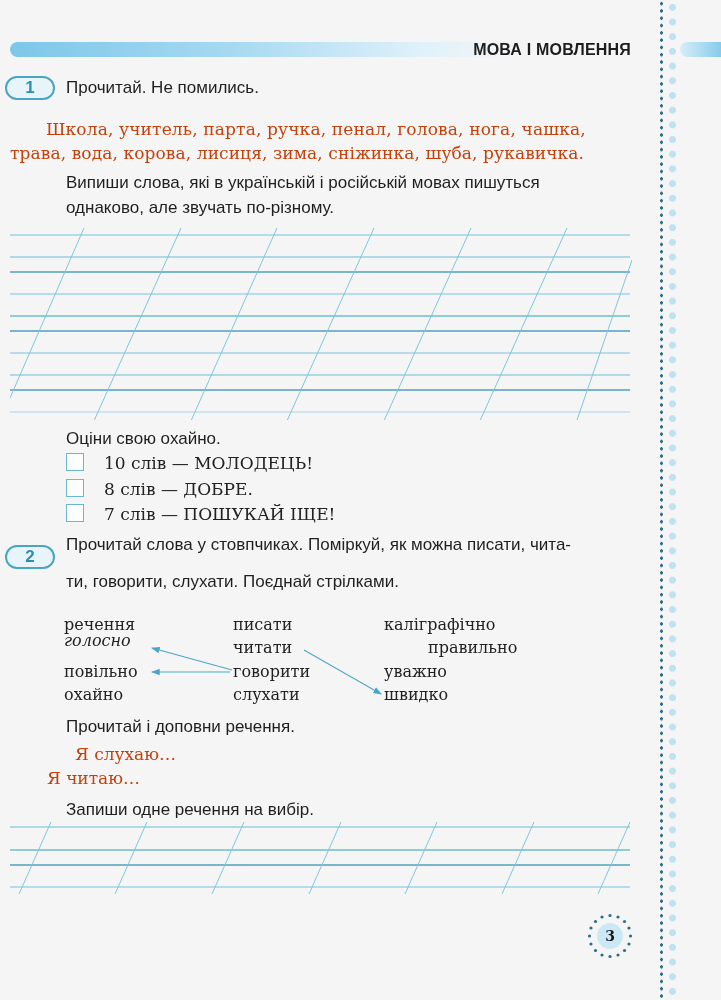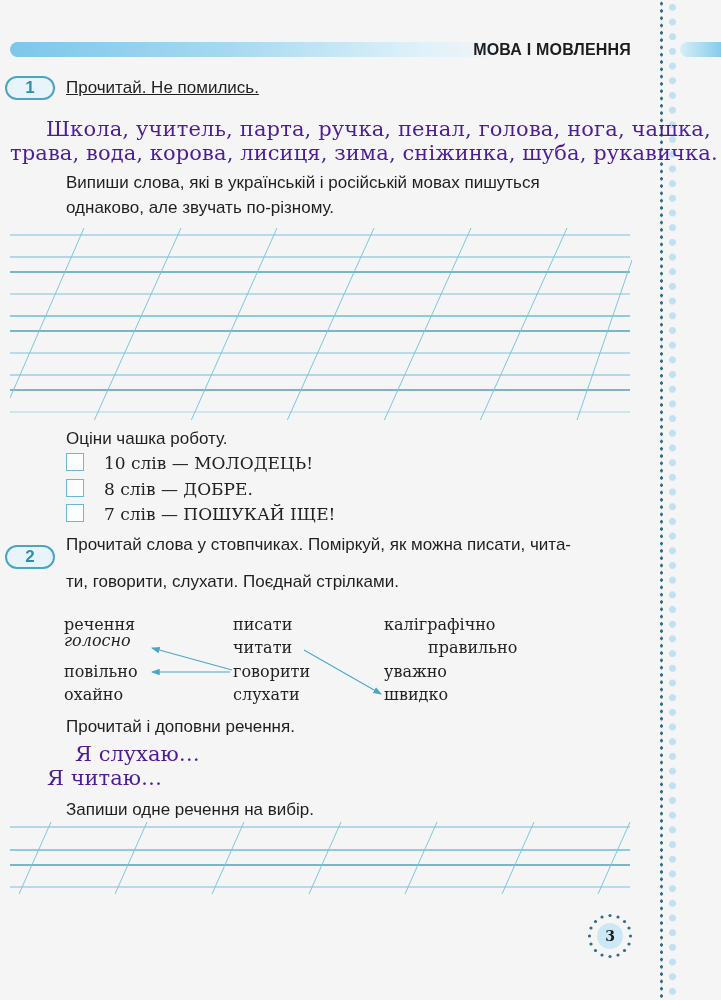--- a/index.html
+++ b/index.html
@@ -31,21 +31,21 @@
     background-image: radial-gradient(circle, #bfe2f3 3.2px, transparent 3.8px);
     background-size: 11px 14.7px;
   }
 
   .badge {
     position: absolute; width: 50px; height: 24px; border: 2px solid #4aa6c0;
     border-radius: 12px; background: #e7f5fa; color: #2d8fae;
     font-weight: bold; font-size: 17px; text-align: center; line-height: 20px;
   }
   .task-text { position: absolute; font-size: 17px; line-height: 24px; color: #1f1f1f; }
-  .serif-text { position: absolute; font-family: "DejaVu Serif", serif; font-size: 21px; line-height: 24px; color: #4c1d95; }
+  .serif-text { position: absolute; font-family: "DejaVu Serif", serif; font-size: 17px; line-height: 24px; color: #c2410c; }
 
   .lined { position: absolute; left: 10px; }
   .lined svg { display: block; }
 
   .checkbox {
     position: absolute; width: 18px; height: 18px; border: 1.5px solid #6bb8cf; background: #fbfdfe;
   }
   .check-label { position: absolute; font-family: "DejaVu Serif", serif; font-size: 17px; color: #222; }
 
   .word { position: absolute; font-family: "DejaVu Serif", serif; font-size: 16px; color: #222; }
@@ -63,21 +63,21 @@
 </head>
 <body>
 
 <div class="header-band"></div>
 <div class="header-band-right"></div>
 <div class="section-title">МОВА І МОВЛЕННЯ</div>
 <div class="dots-dark"></div>
 <div class="dots-light"></div>
 
 <div class="badge" style="left:5px; top:76px;">1</div>
-<div class="task-text" style="left:66px; top:76px;text-decoration:underline;">Прочитай. Не помились.</div>
+<div class="task-text" style="left:66px; top:76px;">Прочитай. Не помились.</div>
 
 <div class="serif-text" style="left:46px; top:117px; letter-spacing:0.15px;">Школа, учитель, парта, ручка, пенал, голова, нога, чашка,</div>
 <div class="serif-text" style="left:10px; top:141px; letter-spacing:0.1px;">трава, вода, корова, лисиця, зима, сніжинка, шуба, рукавичка.</div>
 
 <div class="task-text" style="left:66px; top:171px;">Випиши слова, які в українській і російській мовах пишуться</div>
 <div class="task-text" style="left:66px; top:196px;">однаково, але звучать по-різному.</div>
 
 <div class="lined" style="top:228px;">
   <svg width="622" height="192" viewBox="0 0 622 192">
     <g stroke="#6bbdd6" fill="none">
@@ -97,21 +97,21 @@
       <line x1="171" y1="0" x2="83" y2="195"></line>
       <line x1="267" y1="0" x2="180" y2="195"></line>
       <line x1="364" y1="0" x2="276" y2="195"></line>
       <line x1="461" y1="0" x2="373" y2="195"></line>
       <line x1="557" y1="0" x2="469" y2="195"></line>
       <line x1="622" y1="32" x2="566" y2="195"></line>
     </g>
   </svg>
 </div>
 
-<div class="task-text" style="left:66px; top:427px;">Оціни чашка роботу.</div>
+<div class="task-text" style="left:66px; top:427px;">Оціни свою охайно.</div>
 
 <div class="checkbox" style="left:66px; top:453px;"></div>
 <div class="check-label" style="left:104px; top:453px;">10 слів — МОЛОДЕЦЬ!</div>
 
 <div class="checkbox" style="left:66px; top:479px;"></div>
 <div class="check-label" style="left:104px; top:479px;">8 слів — ДОБРЕ.</div>
 
 <div class="checkbox" style="left:66px; top:504px;"></div>
 <div class="check-label" style="left:104px; top:504px;">7 слів — ПОШУКАЙ ІЩЕ!</div>
 

